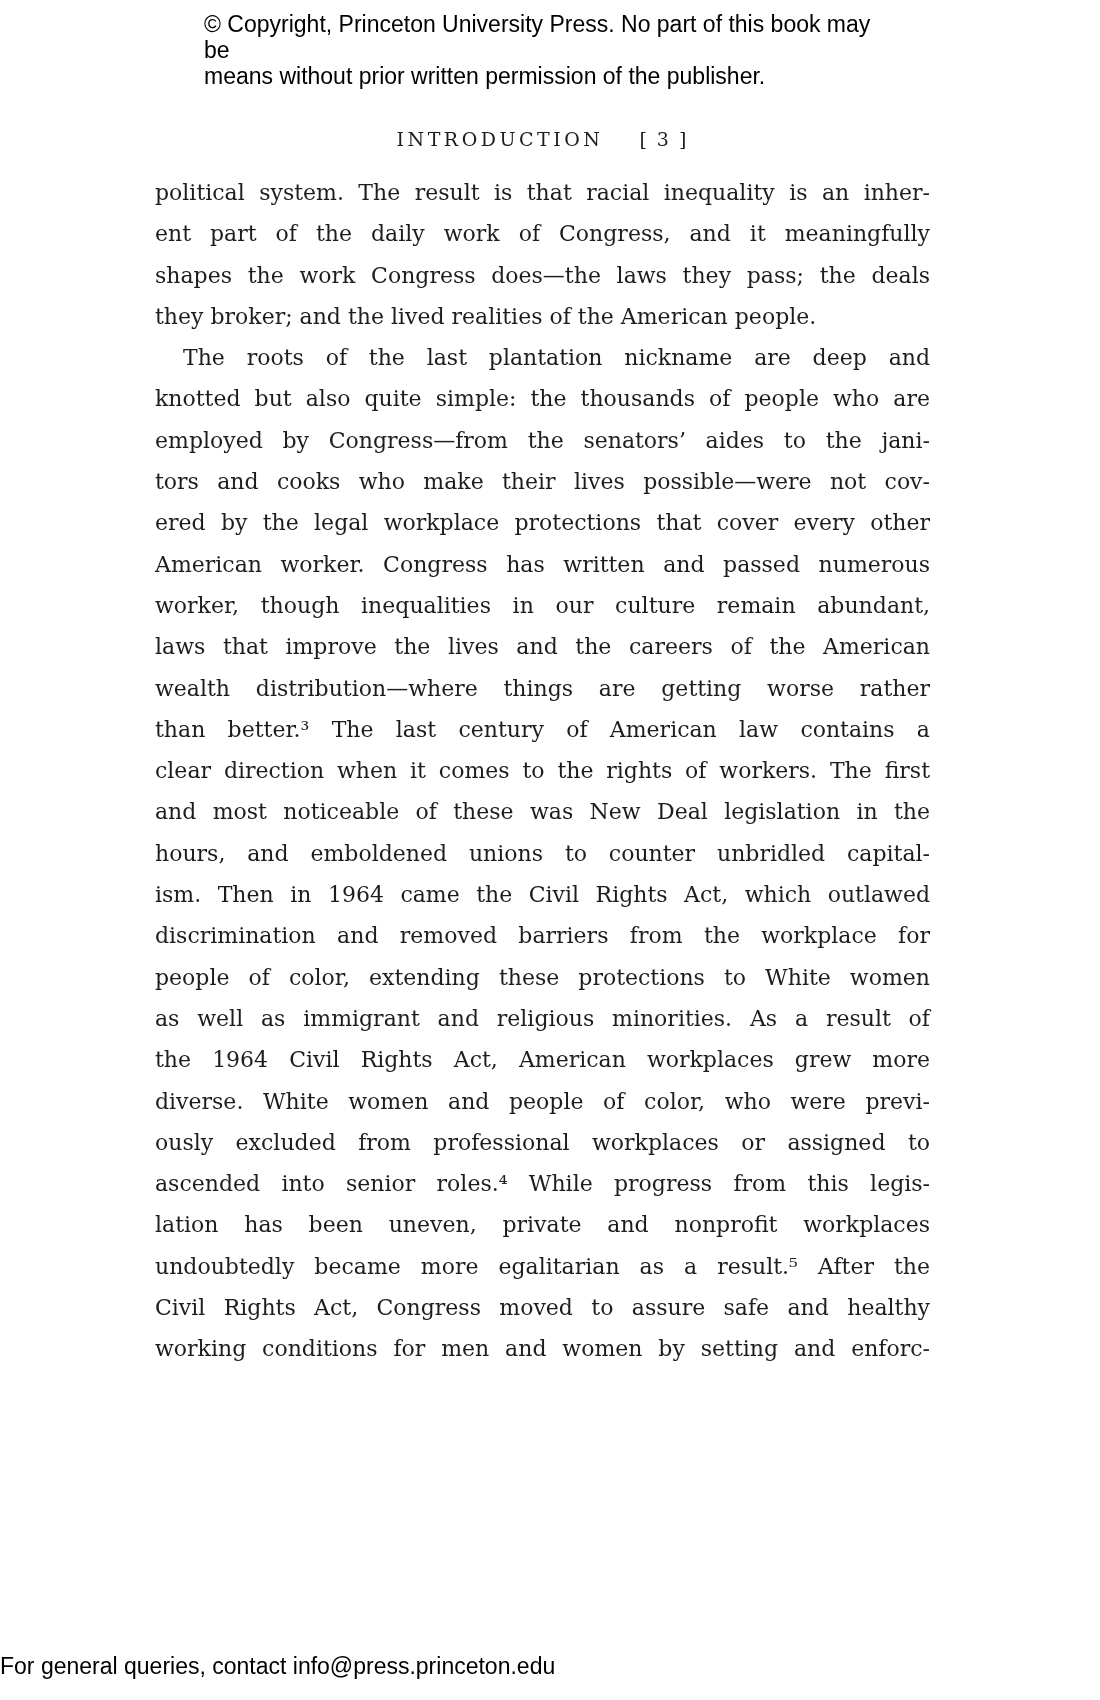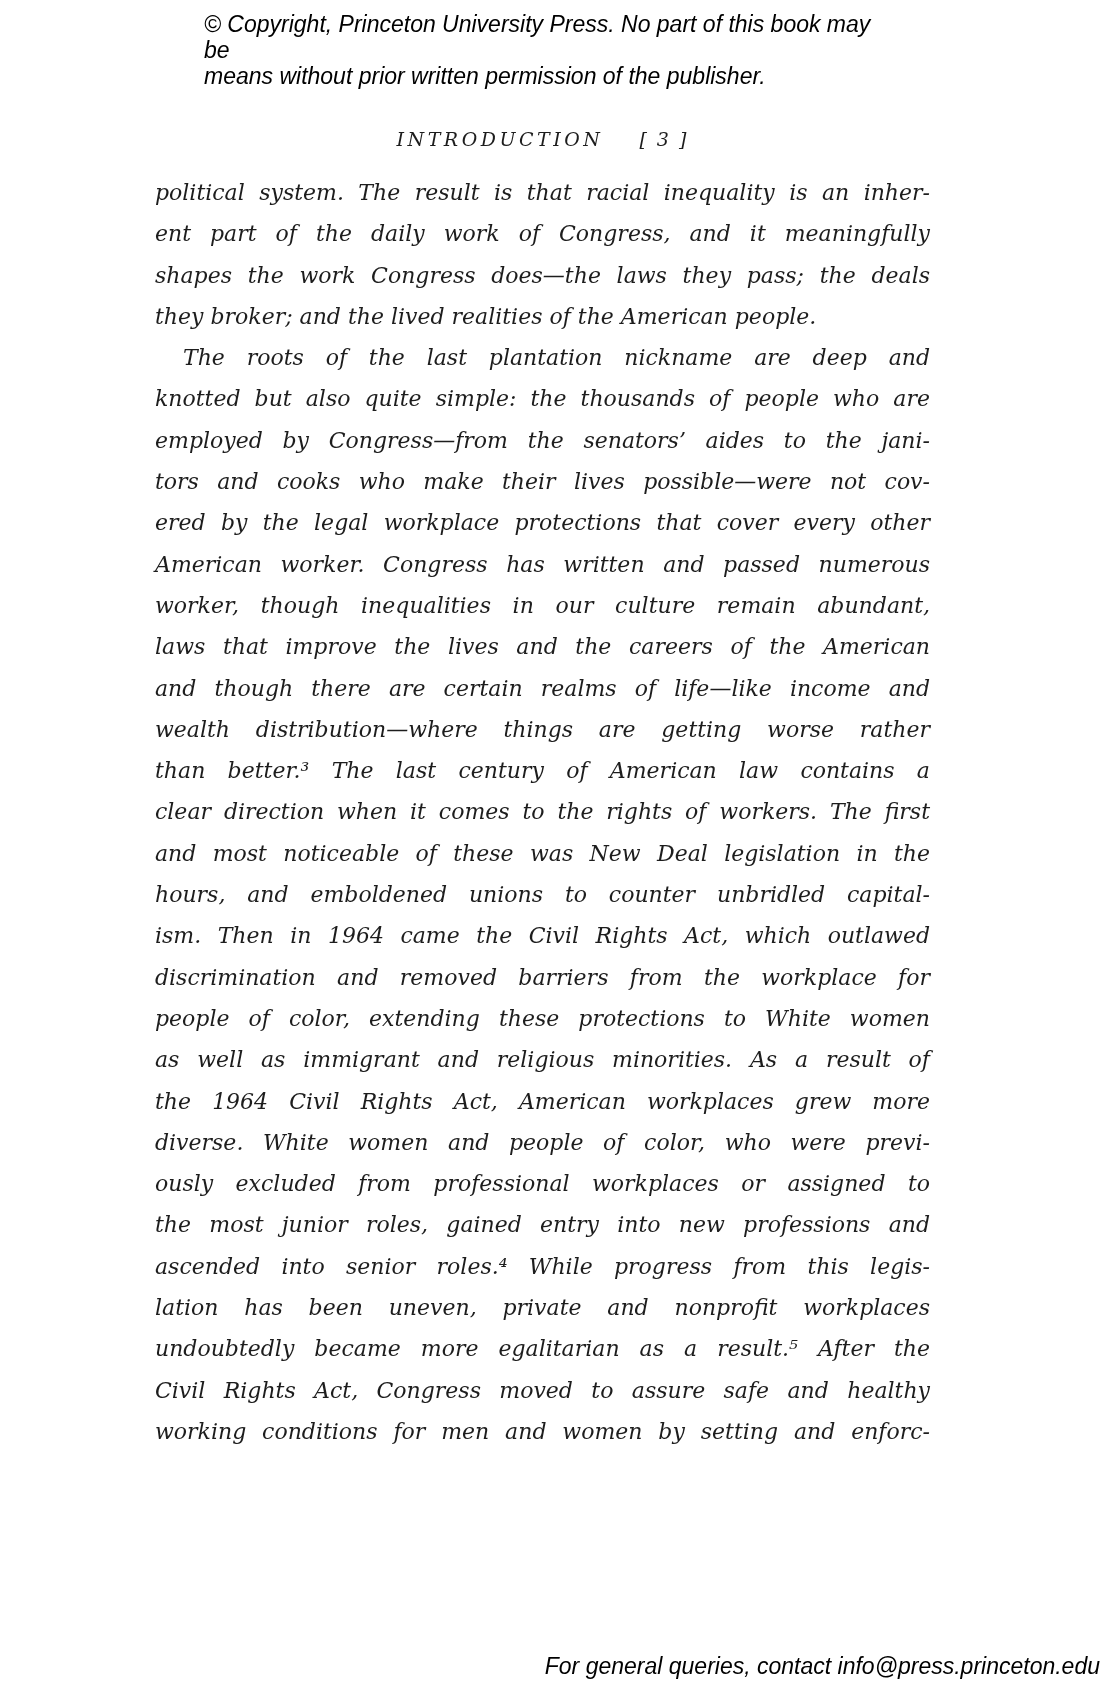--- a/index.html
+++ b/index.html
@@ -8,21 +8,20 @@
     --stamp: #000000;
   }
   html, body { margin: 0; padding: 0; background: #e8e8e8; }
   .page {
     position: relative;
     width: 1100px;
     height: 1700px;
     background: var(--paper);
     overflow: hidden;
     margin: 0 auto;
-    font-style: italic;
   }
   
   .copyright {
     position: absolute;
     left: 204px;
     top: 11px;
     width: 680px;
     font-family: "Liberation Sans", "DejaVu Sans", sans-serif;
     font-size: 23px;
     line-height: 26px;
@@ -69,21 +68,21 @@
   }
   .bodytext .line.indent {
     text-indent: 28px;
   }
   
   .footer {
     position: absolute;
     left: 0;
     top: 1652px;
     width: 1100px;
-    text-align: right;
+    text-align: left;
     font-family: "Liberation Sans", "DejaVu Sans", sans-serif;
     font-size: 23px;
     line-height: 28px;
     color: var(--stamp);
   }
 </style>
 </head>
 <body>
 
 <div class="page">
@@ -103,34 +102,32 @@
       <div class="line">shapes the work Congress does—the laws they pass; the deals</div>
       <div class="line end">they broker; and the lived realities of the American people.</div>
       <div class="line indent">The roots of the last plantation nickname are deep and</div>
       <div class="line">knotted but also quite simple: the thousands of people who are</div>
       <div class="line">employed by Congress—from the senators’ aides to the jani-</div>
       <div class="line">tors and cooks who make their lives possible—were not cov-</div>
       <div class="line">ered by the legal workplace protections that cover every other</div>
       <div class="line">American worker. Congress has written and passed numerous</div>
       <div class="line">worker, though inequalities in our culture remain abundant,</div>
       <div class="line">laws that improve the lives and the careers of the American</div>
-      <div class="line">and though there are certain realms of life—like income and</div>
       <div class="line">wealth distribution—where things are getting worse rather</div>
       <div class="line">than better.³ The last century of American law contains a</div>
       <div class="line">clear direction when it comes to the rights of workers. The first</div>
       <div class="line">and most noticeable of these was New Deal legislation in the</div>
       <div class="line">hours, and emboldened unions to counter unbridled capital-</div>
       <div class="line">ism. Then in 1964 came the Civil Rights Act, which outlawed</div>
       <div class="line">discrimination and removed barriers from the workplace for</div>
       <div class="line">people of color, extending these protections to White women</div>
       <div class="line">as well as immigrant and religious minorities. As a result of</div>
       <div class="line">the 1964 Civil Rights Act, American workplaces grew more</div>
       <div class="line">diverse. White women and people of color, who were previ-</div>
       <div class="line">ously excluded from professional workplaces or assigned to</div>
-      <div class="line">the most junior roles, gained entry into new professions and</div>
       <div class="line">ascended into senior roles.⁴ While progress from this legis-</div>
       <div class="line">lation has been uneven, private and nonprofit workplaces</div>
       <div class="line">undoubtedly became more egalitarian as a result.⁵ After the</div>
       <div class="line">Civil Rights Act, Congress moved to assure safe and healthy</div>
       <div class="line">working conditions for men and women by setting and enforc-</div>
     </div>
 
   <div class="footer">For general queries, contact info@press.princeton.edu</div>
 
 </div>

